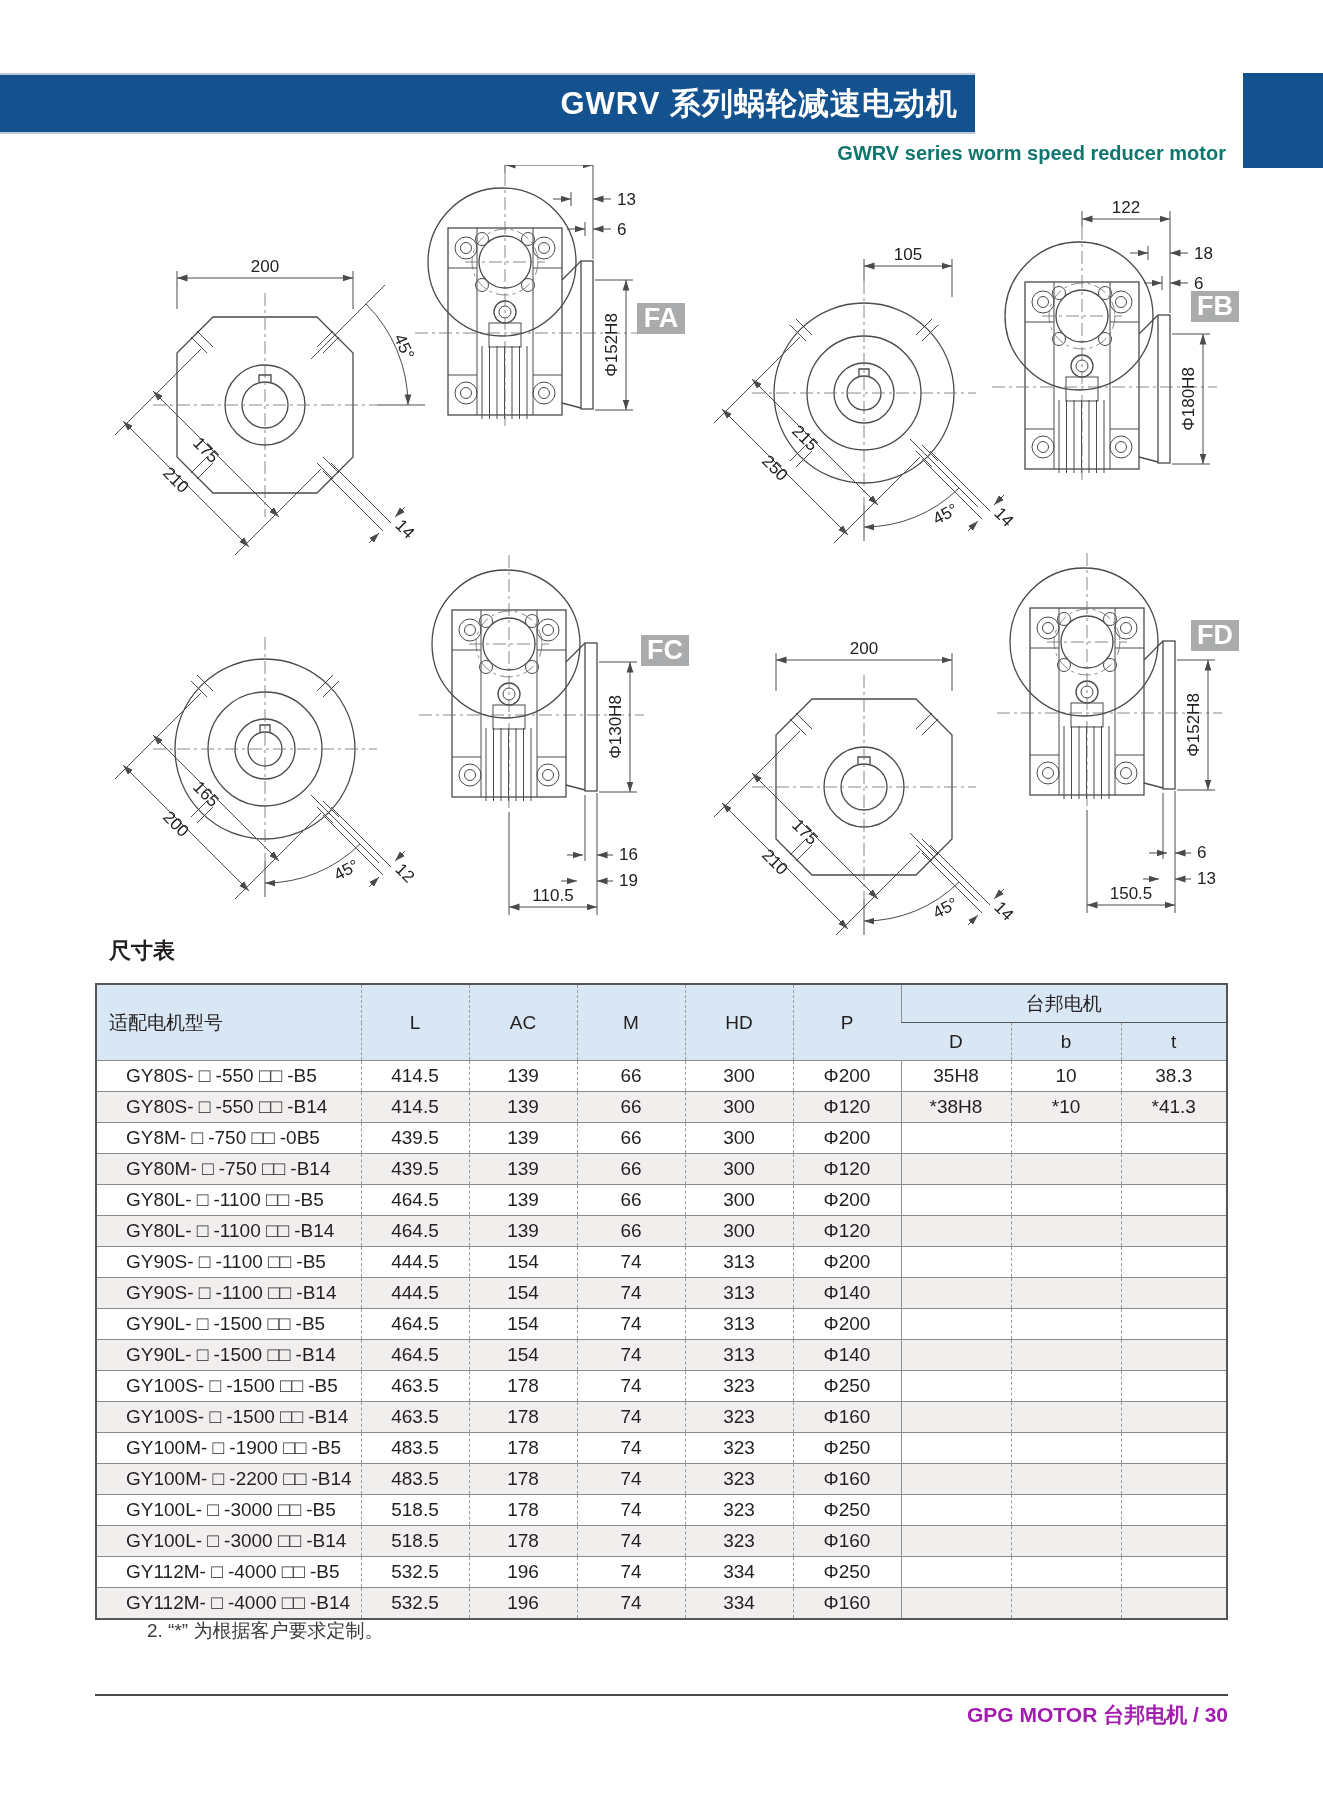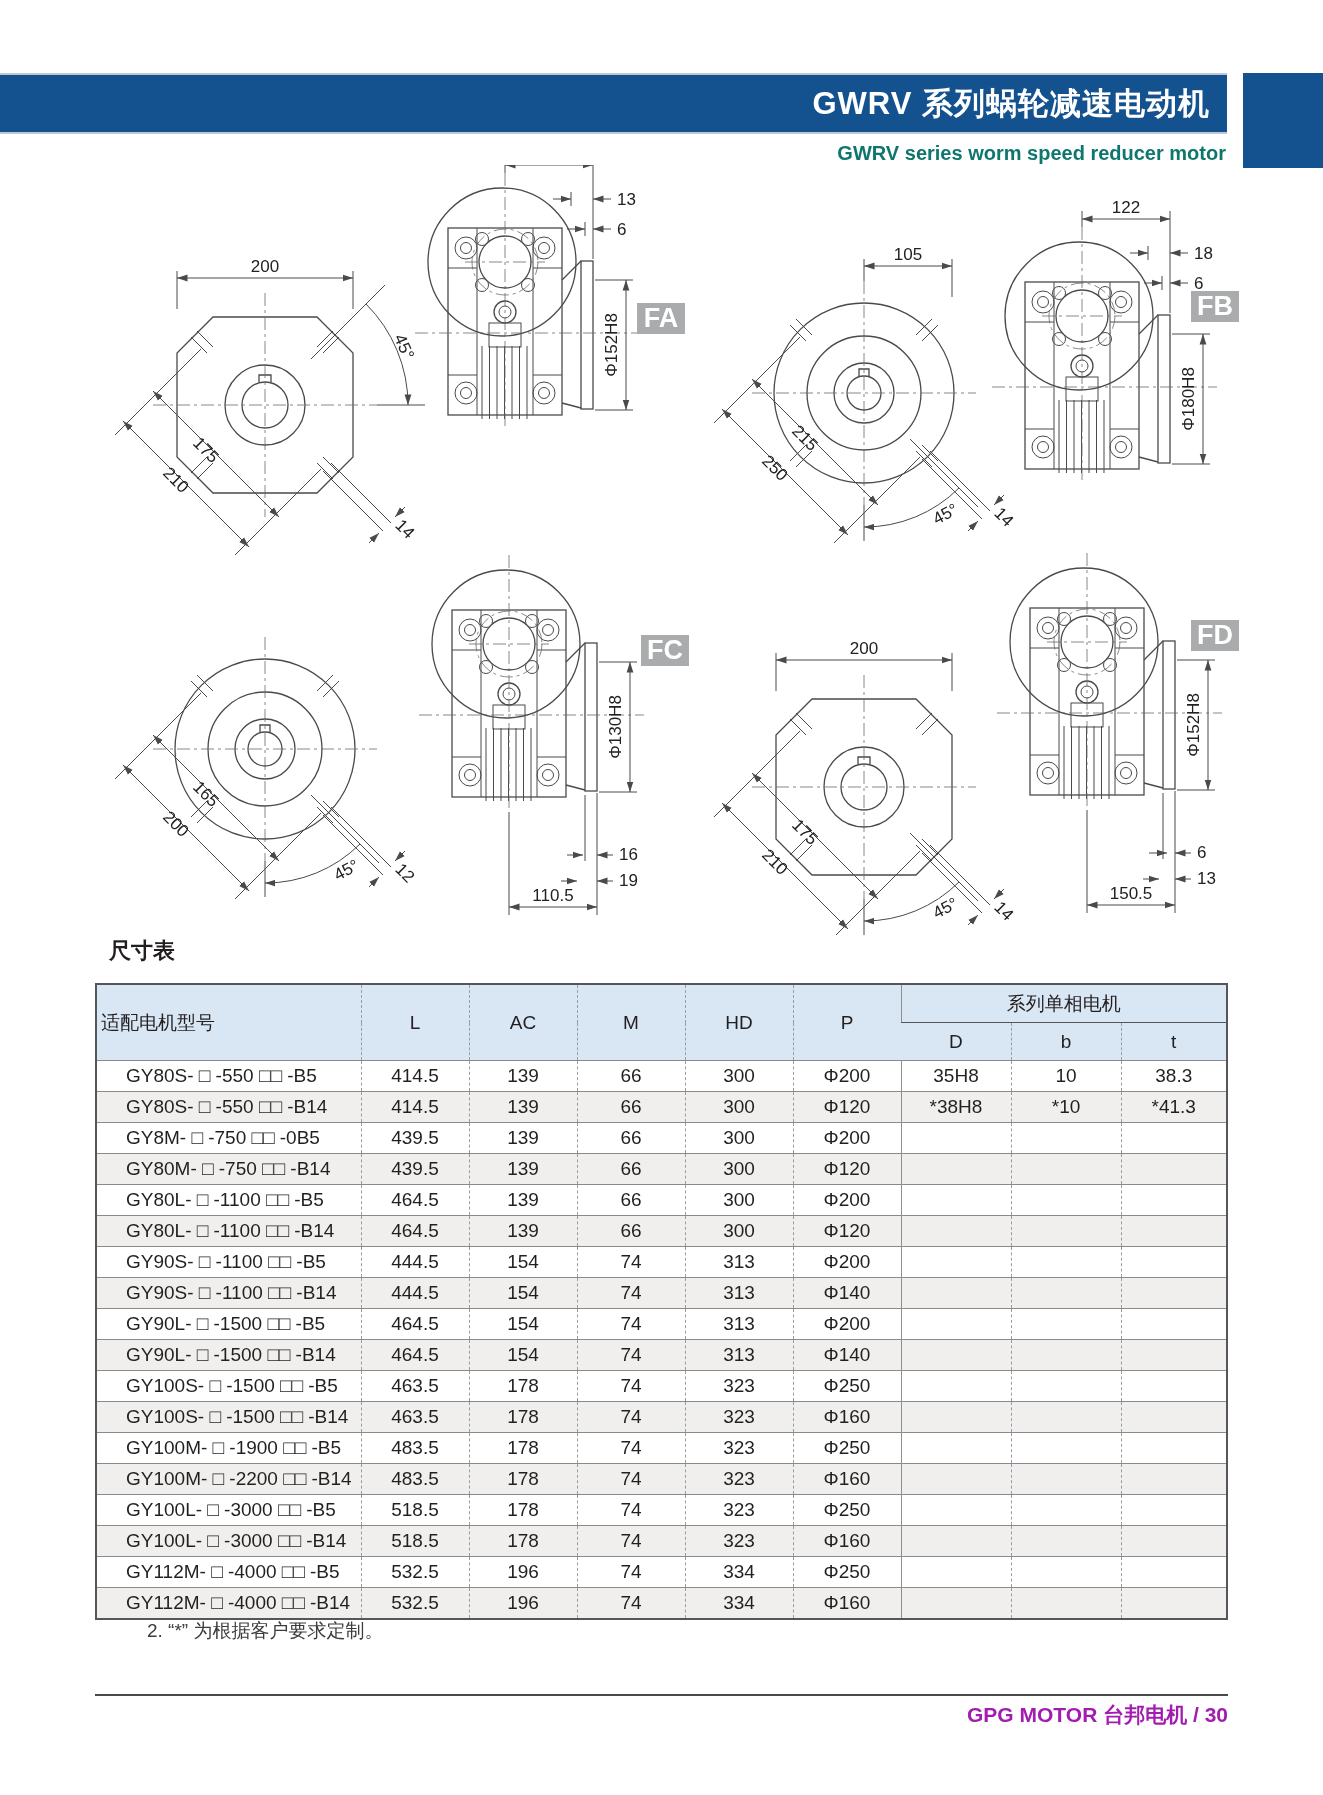--- a/index.html
+++ b/index.html
@@ -1,19 +1,19 @@
 <!DOCTYPE html>
 <html><head>
 <meta charset="utf-8">
 <style>
   html,body{margin:0;padding:0;background:#e8e8e8;}
   .page{position:relative;width:1323px;height:1795px;background:#ffffff;overflow:hidden;
         font-family:"Liberation Sans","DejaVu Sans",sans-serif;color:#231f20;}
   
-  .title-bar{position:absolute;left:0;top:73px;width:1227px;height:61px;background:#14528f;
+  .title-bar{position:absolute;left:0;top:73px;width:975px;height:61px;background:#14528f;
     border-top:2px solid #bcc8d6;border-bottom:2px solid #bcc8d6;box-sizing:border-box;
     display:flex;align-items:center;justify-content:flex-end;padding-right:17px;}
   .title-bar span{color:#fff;font-size:31px;font-weight:bold;letter-spacing:1px;}
   .accent-block{position:absolute;left:1243px;top:73px;width:80px;height:95px;background:#14528f;}
   .subtitle{position:absolute;right:97px;top:142px;font-size:20px;font-weight:bold;color:#0f766e;}
   
   .drawings{position:absolute;left:85px;top:165px;}
   .ln{fill:none;stroke:#4a4a4a;stroke-width:1.3px;}
   .lt{fill:none;stroke:#4a4a4a;stroke-width:1px;}
   .cl{fill:none;stroke:#6a6a6a;stroke-width:0.8px;stroke-dasharray:13 4 3 4;}
@@ -21,21 +21,21 @@
   text.dl{font-size:17px;fill:#222;text-anchor:middle;font-family:"Liberation Sans","DejaVu Sans",sans-serif;}
   text.dls{text-anchor:start;}
   .tagbox{fill:#a9abac;}
   text.tagtx{font-size:27px;font-weight:bold;fill:#ffffff;text-anchor:middle;
     font-family:"Liberation Sans","DejaVu Sans",sans-serif;}
   
   .tbl-title{position:absolute;left:109px;top:936px;font-size:22px;font-weight:bold;}
   table.dims{position:absolute;left:95px;top:983px;width:1133px;border-collapse:collapse;
     border:2px solid #55565a;table-layout:fixed;font-size:19px;}
   table.dims th{background:#d9e7f4;font-weight:normal;height:35px;text-align:center;}
-  table.dims th.model{text-align:left;padding-left:4px;}
+  table.dims th.model{text-align:left;padding-left:12px;}
   table.dims td{height:30px;padding:0;text-align:center;}
   table.dims td.model{text-align:left;padding-left:29px;}
   table.dims th,table.dims td{border-left:1px dashed #9c9c9c;}
   table.dims th:first-child,table.dims td:first-child{border-left:none;}
   table.dims .solidl{border-left:1px solid #8f8f8f;}
   table.dims thead{border-bottom:1.6px solid #55565a;}
   table.dims th.grp{border-bottom:1px solid #55565a;}
   table.dims tbody tr{border-top:1px solid #8a8a8a;}
   table.dims tbody tr:nth-child(even){background:#f0efee;}
   
@@ -275,21 +275,21 @@
         <col>
     </colgroup>
     <thead>
       <tr>
         <th class="model" rowspan="2">适配电机型号</th>
         <th rowspan="2">L</th>
         <th rowspan="2">AC</th>
         <th rowspan="2">M</th>
         <th rowspan="2">HD</th>
         <th rowspan="2">P</th>
-        <th class="grp solidl" colspan="3">系列单相电机</th>
+        <th class="grp solidl" colspan="3">台邦电机</th>
       </tr>
       <tr>
         <th class="solidl">D</th>
         <th>b</th>
         <th>t</th>
       </tr>
     </thead>
     <tbody id="tbody-rows">
         <tr>
           <td class="model">GY80S- □ -550 □□ -B5</td>

